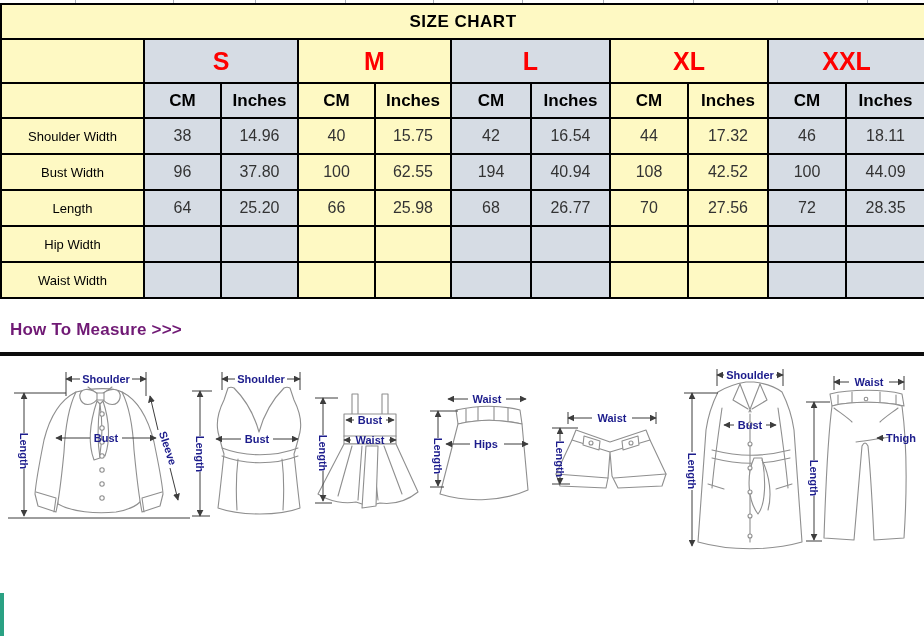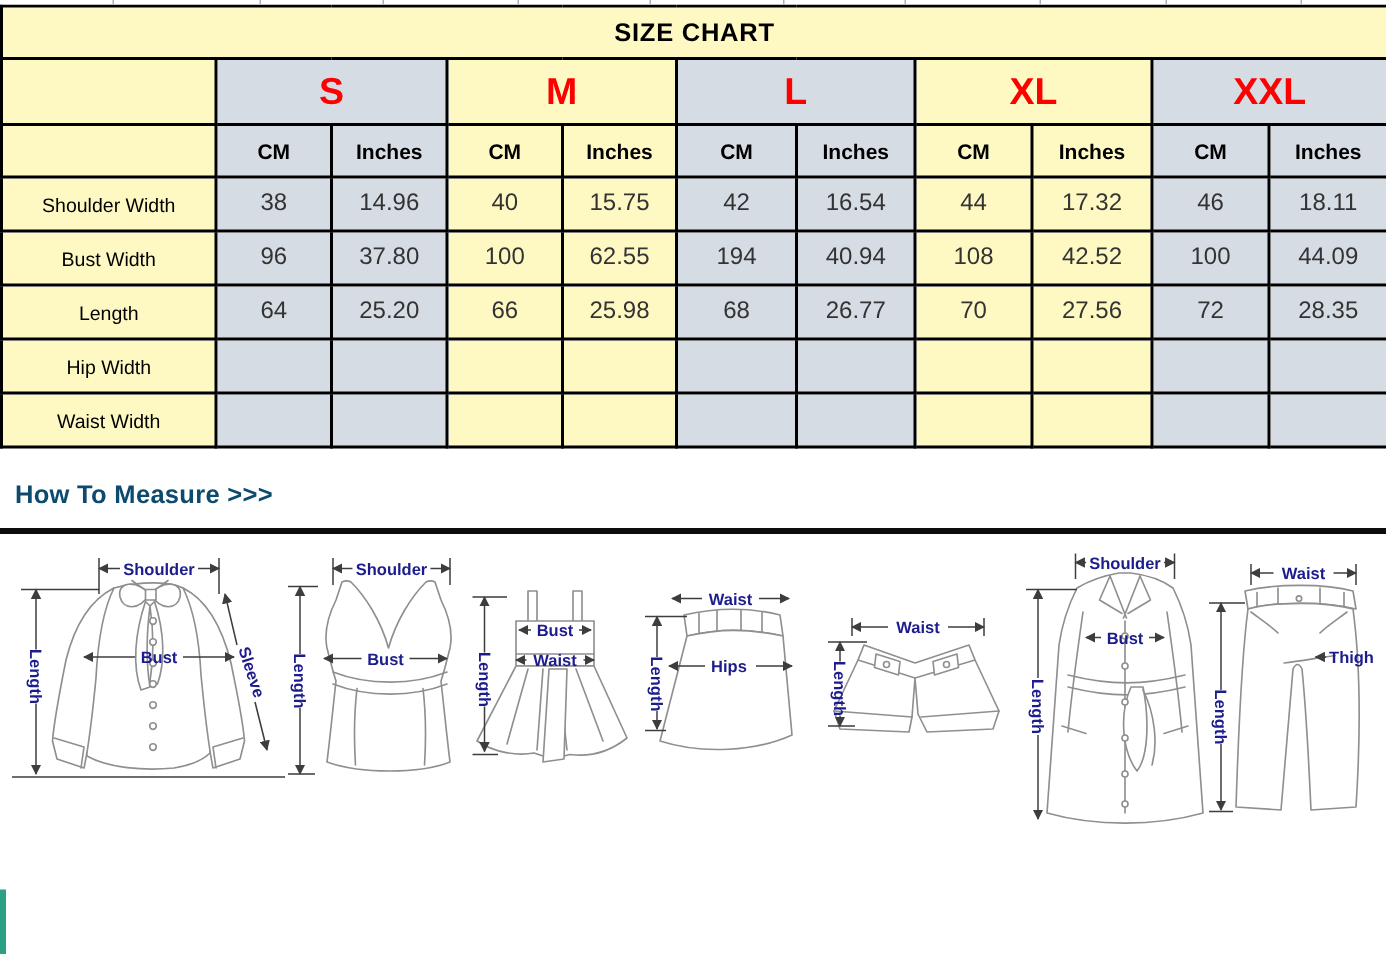--- a/index.html
+++ b/index.html
@@ -8,28 +8,28 @@
     font-family:"Liberation Sans", sans-serif;
   }
   
   .sliver{position:relative;height:3px;background:#fff;}
   .sliver .tick{position:absolute;top:0;width:1px;height:3px;background:#a9afba;}
   
   table.size-chart{width:924px;border-collapse:collapse;table-layout:fixed;}
   table.size-chart td{border:2px solid #000;text-align:center;vertical-align:middle;padding:0;overflow:hidden;}
   td.title-cell{height:33px;font-size:17px;font-weight:bold;color:#000;letter-spacing:.5px;}
   td.size-cell{height:42px;font-size:25px;font-weight:bold;color:#fe0000;}
-  td.unit-cell{height:33px;font-size:14px;font-weight:bold;color:#000;margin-left:41px;}
+  td.unit-cell{height:33px;font-size:17px;font-weight:bold;color:#000;margin-left:41px;}
   td.row-label{font-size:13px;color:#000;}
   td.val-cell{height:34px;font-size:16px;color:#333;}
   .g{background:#d6dce4;}
   .w{background:#fef9c3;}
   
   .htm-heading{margin:20px 0 11px 10px;height:22px;line-height:22px;
-    font-size:17px;font-weight:800;color:#0c4a6e;letter-spacing:.2px;}
+    font-size:17px;font-weight:800;color:#701a75;letter-spacing:.2px;}
   .htm-rule{margin-top:3px;height:4px;background:#0d0d0d;width:924px;}
   .figures-wrap{position:relative;width:740px;height:211px;}
   svg text{font-family:"Liberation Sans", sans-serif;}
   .lb{fill:#1c1c8c;font-size:11px;font-weight:bold;}
   .an{stroke:#3d3d3d;stroke-width:1;fill:none;}
   .ga{stroke:#8f8f8f;stroke-width:1.1;fill:none;stroke-linejoin:round;stroke-linecap:round;}
   .gf{stroke:#8f8f8f;stroke-width:1.1;fill:#fff;stroke-linejoin:round;}
   .green-strip{position:absolute;left:0;top:593px;width:4px;height:43px;background:#2aa183;}
 </style>
 </head>

